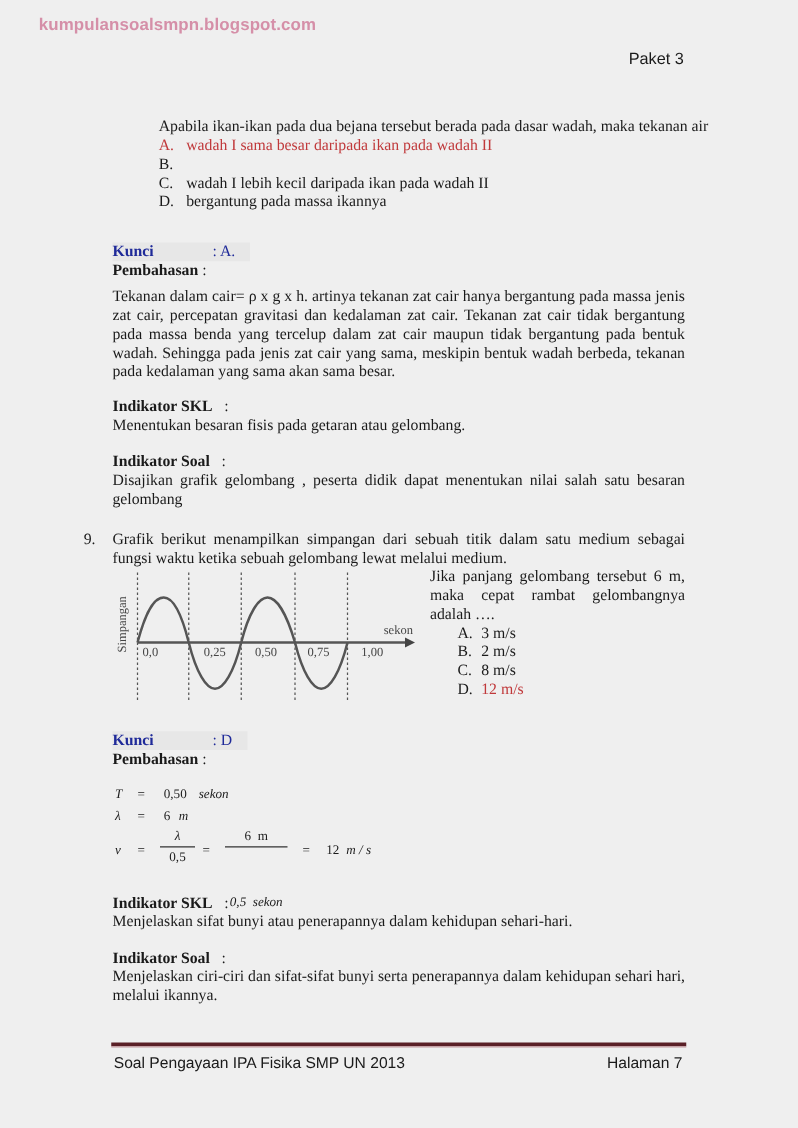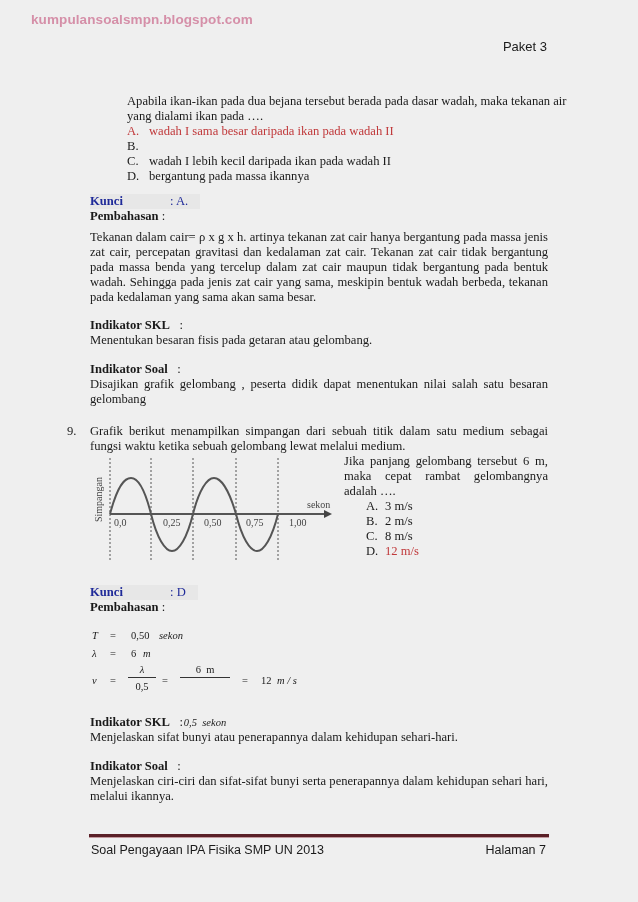--- a/index.html
+++ b/index.html
@@ -32,21 +32,20 @@
   .frac { position: absolute; text-align: center; }
 </style>
 </head>
 <body>
 
 <div class="abs watermark">kumpulansoalsmpn.blogspot.com</div>
 <div class="abs paket">Paket 3</div>
 
 <div class="abs txt" style="left:102px; top:94px; width:458px;margin-left:25px;">
   <div class="just">Apabila ikan-ikan pada dua bejana tersebut berada pada dasar  wadah, maka tekanan air</div>
-  <div>yang dialami ikan pada ….</div>
   <div class="opt red">
       <span class="l">A.</span>
       <span>wadah I sama besar daripada ikan pada wadah II</span>
     </div>
   <div class="opt">
       <span class="l">B.</span>
     </div>
   <div class="opt">
       <span class="l">C.</span>
       <span>wadah I lebih kecil daripada ikan pada wadah II</span>

